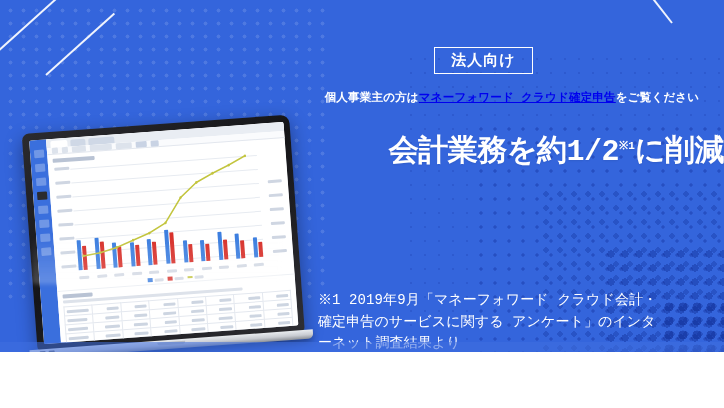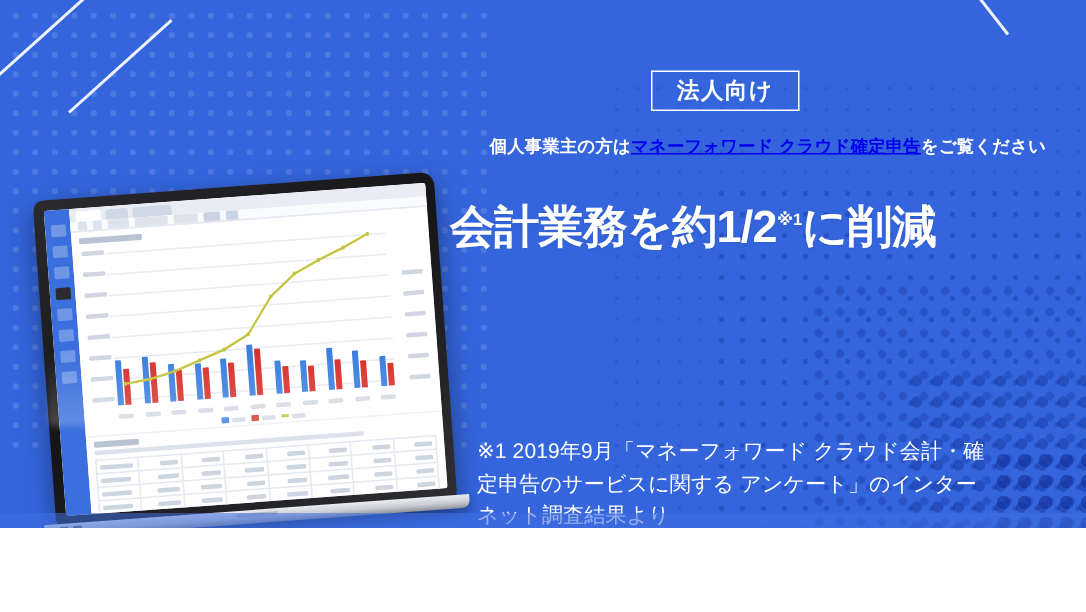--- a/index.html
+++ b/index.html
@@ -1,21 +1,21 @@
 <!DOCTYPE html>
 <html><head>
 <meta charset="utf-8">
 <style>
   html,body{margin:0;padding:0;}
   body{
     width:724px;height:408px;overflow:hidden;
     font-family:"Liberation Sans","DejaVu Sans",sans-serif;
     background:#ffffff;
   }
-  #stage{position:relative;width:724px;height:364px;overflow:hidden;background:#ffffff;}
+  #stage{position:relative;width:724px;height:364px;overflow:hidden;background:#ffffff;font-family:Liberation Mono, monospace;}
 
   
   .bg-blue{
     position:absolute;left:0;top:0;width:724px;height:396px;
     background:#3465dc;
   }
   
   .dots-left{
     position:absolute;left:0;top:0;width:330px;height:300px;
     background-image:radial-gradient(circle, rgba(255,255,255,0.13) 1.9px, transparent 2.1px);
@@ -63,21 +63,21 @@
     color:#ffffff;font-weight:bold;font-size:15px;letter-spacing:1px;
   }
   .sub-line{
     position:absolute;left:0;top:90px;width:424px;
     text-align:center;color:#ffffff;font-size:11.5px;font-weight:bold;
     letter-spacing:.2px;white-space:nowrap;
   }
   .sub-line .lnk{text-decoration:underline;}
 
   .headline{
-    position:absolute;left:0;top:134px;width:424px;text-align:left;
+    position:absolute;left:0;top:134px;width:424px;text-align:right;
     color:#ffffff;font-weight:bold;line-height:1.22;
     text-shadow:0 1px 2px rgba(0,0,0,.08);
   }
   .h-row1{font-size:30px;letter-spacing:-.5px;white-space:nowrap;}
   .h-row2{font-size:30px;letter-spacing:-.5px;white-space:nowrap;margin-top:2px;}
   .sup{font-size:11px;vertical-align:super;font-weight:bold;letter-spacing:0;}
 
   .footnote{
     position:absolute;left:18px;top:290px;width:340px;
     color:#ffffff;font-size:14px;line-height:1.55;letter-spacing:.1px;

